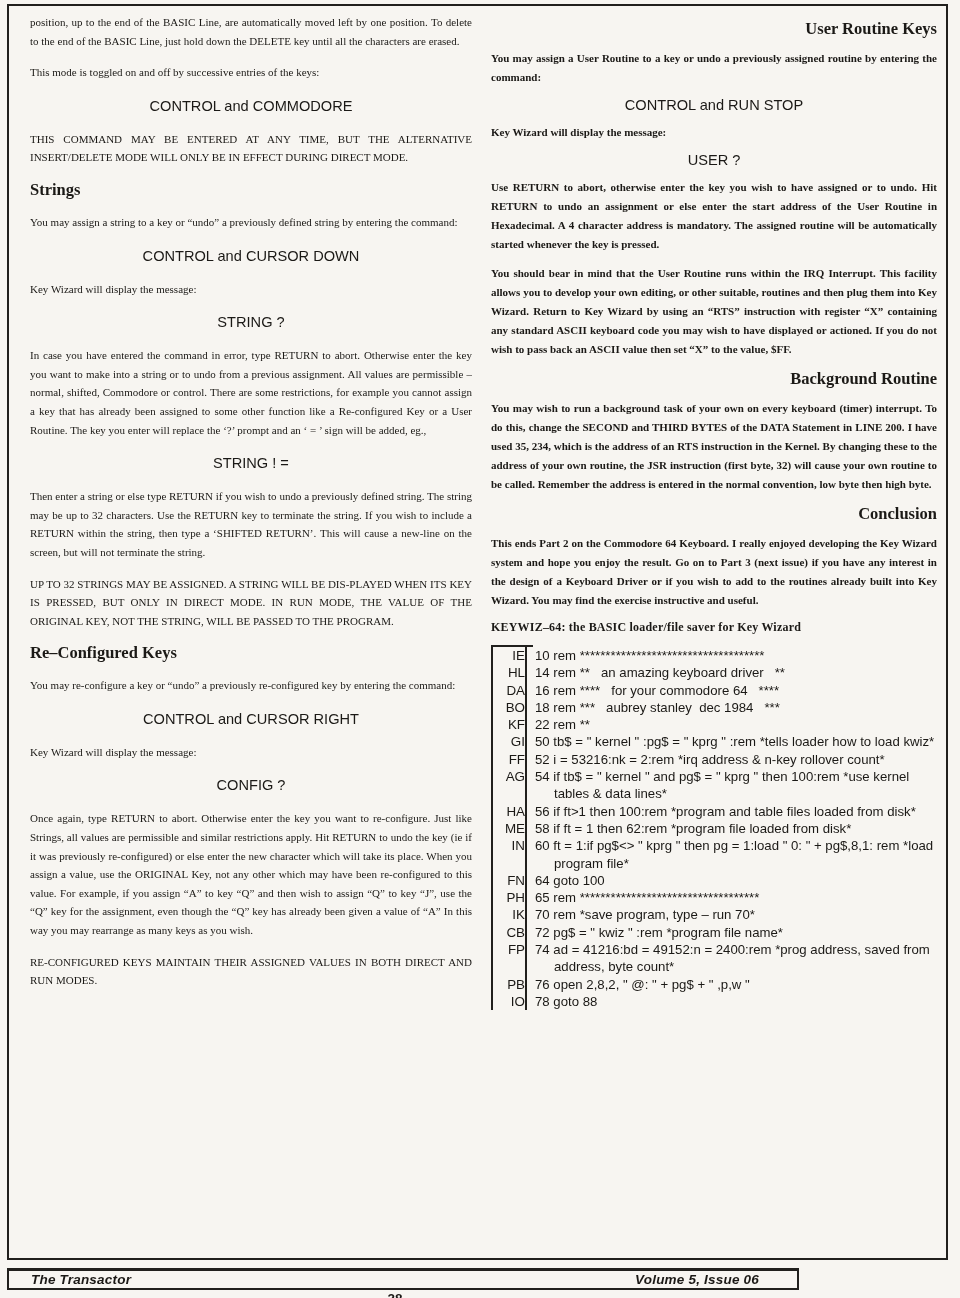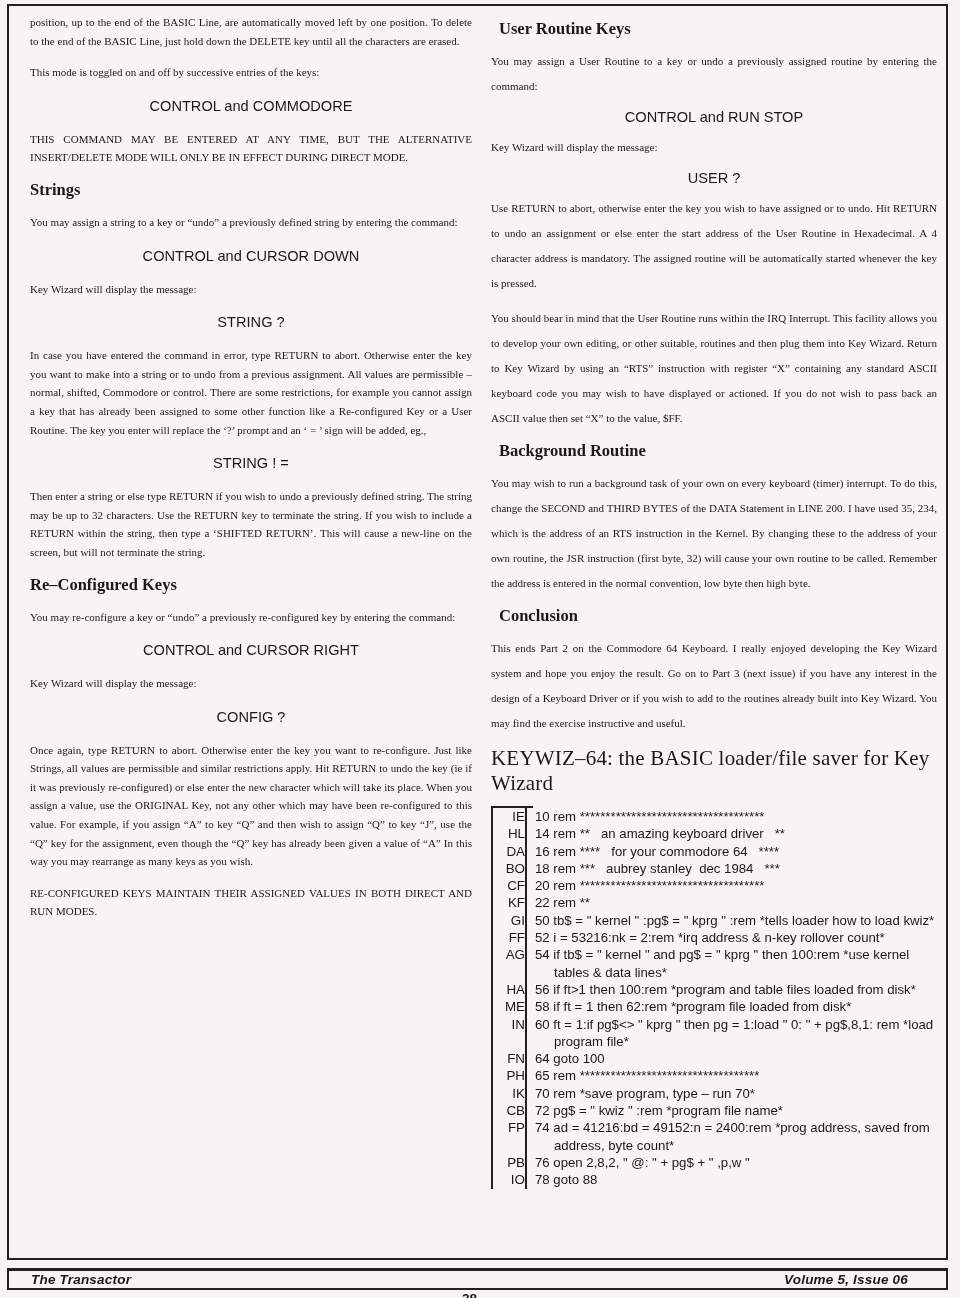--- a/index.html
+++ b/index.html
@@ -14,27 +14,27 @@
     border:2.5px solid #21201d;box-sizing:border-box;
   }
   .col{position:absolute;top:13px;overflow:hidden;}
   #colL{left:30px;width:442px;height:1242px;}
   #colR{left:491px;width:446px;height:1242px;}
 
   [data-type="para"]{
     font-size:11px;line-height:18.6px;text-align:justify;
     margin:0 0 13px 0;
   }
-  #colR [data-type="para"]{margin-bottom:10px;line-height:25px;}
+  #colR [data-type="para"]{margin-bottom:10px;line-height:19px;font-weight:bold;}
   [data-type="heading"]{
     font-size:16.5px;font-weight:bold;margin:8px 0 13px 0;
   }
-  #colR [data-type="heading"]{margin:6px 0 10px 8px;}
+  #colR [data-type="heading"]{margin:6px 0 10px 8px;text-align:right;}
   [data-type="heading2"]{
-    font-size:21px;font-weight:normal;margin:8px 0 12px 0;letter-spacing:.2px;
+    font-size:12px;font-weight:bold;margin:8px 0 12px 0;letter-spacing:.2px;
   }
   [data-type="command"]{
     font-family:"Liberation Sans",sans-serif;
     font-size:14.6px;text-align:center;margin:16px 0 16px 0;
   }
   #colR [data-type="command"]{margin:9px 0 10px 0;}
 
   .listing{
     margin-top:2px;border-left:2px solid #21201d;position:relative;
   }
@@ -49,21 +49,21 @@
     font-family:"Liberation Sans",sans-serif;
     font-size:13.4px;line-height:17.3px;
   }
   .code{
     flex:1;font-family:"Liberation Sans",sans-serif;
     font-size:13.2px;line-height:17.3px;
     padding-left:27px;text-indent:-19px;white-space:pre-wrap;
   }
 
   .footerbar{
-    position:absolute;left:7px;top:1268px;width:941px;height:22px;
+    position:absolute;left:7px;top:1268px;width:792px;height:22px;
     box-sizing:border-box;
     border-top:3.5px solid #21201d;border-bottom:2px solid #21201d;
     border-left:2px solid #21201d;border-right:2px solid #21201d;
     display:flex;align-items:center;
     font-family:"Liberation Sans",sans-serif;font-weight:700;font-size:13.5px;
     background:#f7f5f1;
   }
   .footerbar .fleft{flex:1;padding-left:22px;font-style:italic;letter-spacing:.2px;}
   .footerbar .fcenter{flex:0 0 auto;margin-top:37px;}
   .footerbar .fright{flex:1;text-align:right;padding-right:38px;font-style:italic;letter-spacing:.2px;}
@@ -81,20 +81,21 @@
       <div data-type="command">CONTROL and COMMODORE</div>
       <div data-type="para">THIS COMMAND MAY BE ENTERED AT ANY TIME, BUT THE ALTERNATIVE INSERT/DELETE MODE WILL ONLY BE IN EFFECT DURING DIRECT MODE.</div>
       <div data-type="heading">Strings</div>
       <div data-type="para">You may assign a string to a key or “undo” a previously defined string by entering the command:</div>
       <div data-type="command">CONTROL and CURSOR DOWN</div>
       <div data-type="para">Key Wizard will display the message:</div>
       <div data-type="command">STRING ?</div>
       <div data-type="para">In case you have entered the command in error, type RETURN to abort. Otherwise enter the key you want to make into a string or to undo from a previous assignment. All values are permissible – normal, shifted, Commodore or control. There are some restrictions, for example you cannot assign a key that has already been assigned to some other function like a Re-configured Key or a User Routine. The key you enter will replace the ‘?’ prompt and an ‘ = ’ sign will be added, eg.,</div>
       <div data-type="command">STRING ! =</div>
       <div data-type="para">Then enter a string or else type RETURN if you wish to undo a previously defined string. The string may be up to 32 characters. Use the RETURN key to terminate the string. If you wish to include a RETURN within the string, then type a ‘SHIFTED RETURN’. This will cause a new-line on the screen, but will not terminate the string.</div>
+      <div data-type="para">UP TO 32 STRINGS MAY BE ASSIGNED. A STRING WILL BE DIS-PLAYED WHEN ITS KEY IS PRESSED, BUT ONLY IN DIRECT MODE. IN RUN MODE, THE VALUE OF THE ORIGINAL KEY, NOT THE STRING, WILL BE PASSED TO THE PROGRAM.</div>
       <div data-type="heading">Re–Configured Keys</div>
       <div data-type="para">You may re-configure a key or “undo” a previously re-configured key by entering the command:</div>
       <div data-type="command">CONTROL and CURSOR RIGHT</div>
       <div data-type="para">Key Wizard will display the message:</div>
       <div data-type="command">CONFIG ?</div>
       <div data-type="para">Once again, type RETURN to abort. Otherwise enter the key you want to re-configure. Just like Strings, all values are permissible and similar restrictions apply. Hit RETURN to undo the key (ie if it was previously re-configured) or else enter the new character which will take its place. When you assign a value, use the ORIGINAL Key, not any other which may have been re-configured to this value. For example, if you assign “A” to key “Q” and then wish to assign “Q” to key “J”, use the “Q” key for the assignment, even though the “Q” key has already been given a value of “A” In this way you may rearrange as many keys as you wish.</div>
       <div data-type="para">RE-CONFIGURED KEYS MAINTAIN THEIR ASSIGNED VALUES IN BOTH DIRECT AND RUN MODES.</div>
     </div>
 </div>
 
@@ -127,24 +128,20 @@
       </div>
         <div class="lrow">
         <span class="chk">DA</span>
         <span class="code">16 rem ****   for your commodore 64   ****</span>
       </div>
         <div class="lrow">
         <span class="chk">BO</span>
         <span class="code">18 rem ***   aubrey stanley  dec 1984   ***</span>
       </div>
         <div class="lrow">
-        <span class="chk">CF</span>
-        <span class="code">20 rem ************************************</span>
-      </div>
-        <div class="lrow">
         <span class="chk">KF</span>
         <span class="code">22 rem **</span>
       </div>
         <div class="lrow">
         <span class="chk">GI</span>
         <span class="code">50 tb$ = " kernel " :pg$ = " kprg " :rem *tells loader how to load kwiz*</span>
       </div>
         <div class="lrow">
         <span class="chk">FF</span>
         <span class="code">52 i = 53216:nk = 2:rem *irq address &amp; n-key rollover count*</span>

